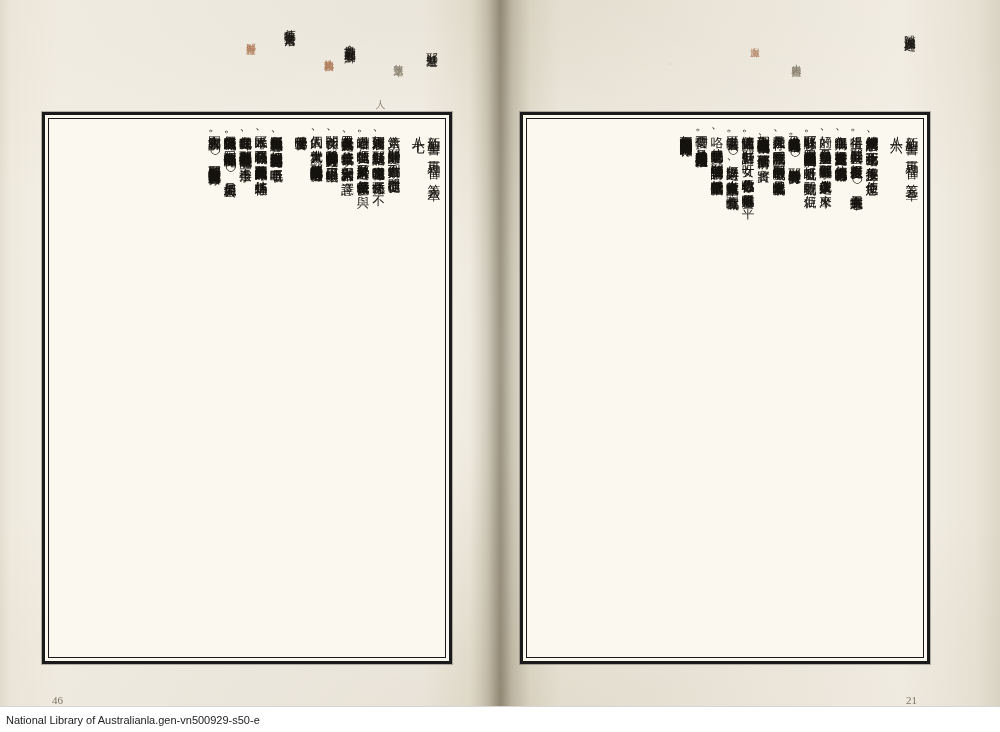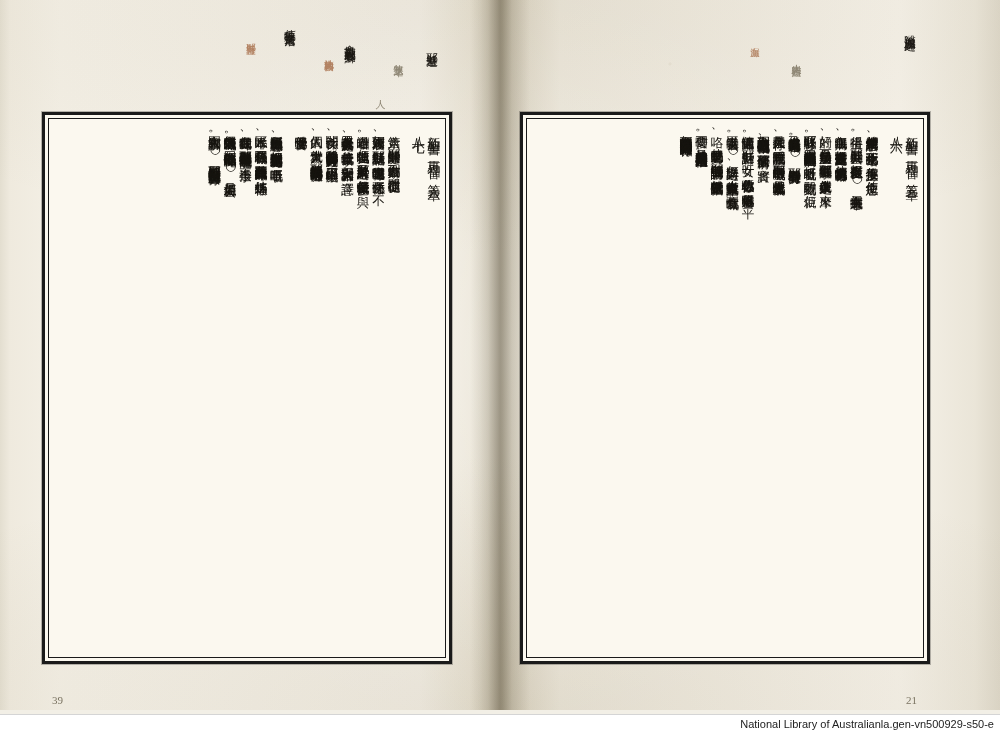--- a/index.html
+++ b/index.html
@@ -57,26 +57,26 @@
        rgba(90,80,55,0.00) 100%);
     pointer-events: none;
   }
 
   
   .footer {
     position: absolute;
     left: 0;
     bottom: 0;
     width: 1000px;
-    height: 18px;
+    height: 26px;
     background: #ffffff;
     border-top: 1px solid #d5d5d5;
     display: flex;
     align-items: center;
-    justify-content: flex-end;
+    justify-content: flex-start;
     padding: 0 6px;
     box-sizing: border-box;
     font-family: "Liberation Sans", sans-serif;
     font-size: 11px;
     color: #222;
   }
 
   
   .leaf {
     position: absolute;
@@ -254,20 +254,20 @@
         <div class="col">哋俾嘢過女仔食</div>
         <div class="col spacer"></div>
         <div class="col">所賜過佢嘅係點樣智慧、就好驚奇話呢個人從邊處得到呢、嘅嘢嘅手</div>
         <div class="col">喺木匠咩、唔係馬利亞嘅仔、雅各約西猶大西門嘅兄弟咩、佢姊妹唔係</div>
         <div class="col">在我哋個處咩、就敬嘅耶穌在個處不能敬得乜嘢異能、不過按手</div>
         <div class="col">幾個病人醫好佢哋嘅。因佢哋信故此耶穌怪佢哋。○於是佢就去周</div>
         <div class="col">圍鄉村敎訓人。○耶穌叫埋十二個門徒來就打發佢哋一對對出去亦</div>
       </div>
     </div>
   </div>
-  <div class="folio left">39</div>
+  <div class="folio left">46</div>
 
   <div class="footer">
     <span>National Library of Australia</span>
     <span>nla.gen-vn500929-s50-e</span>
   </div>
 
 </div>
 
 </body></html>

